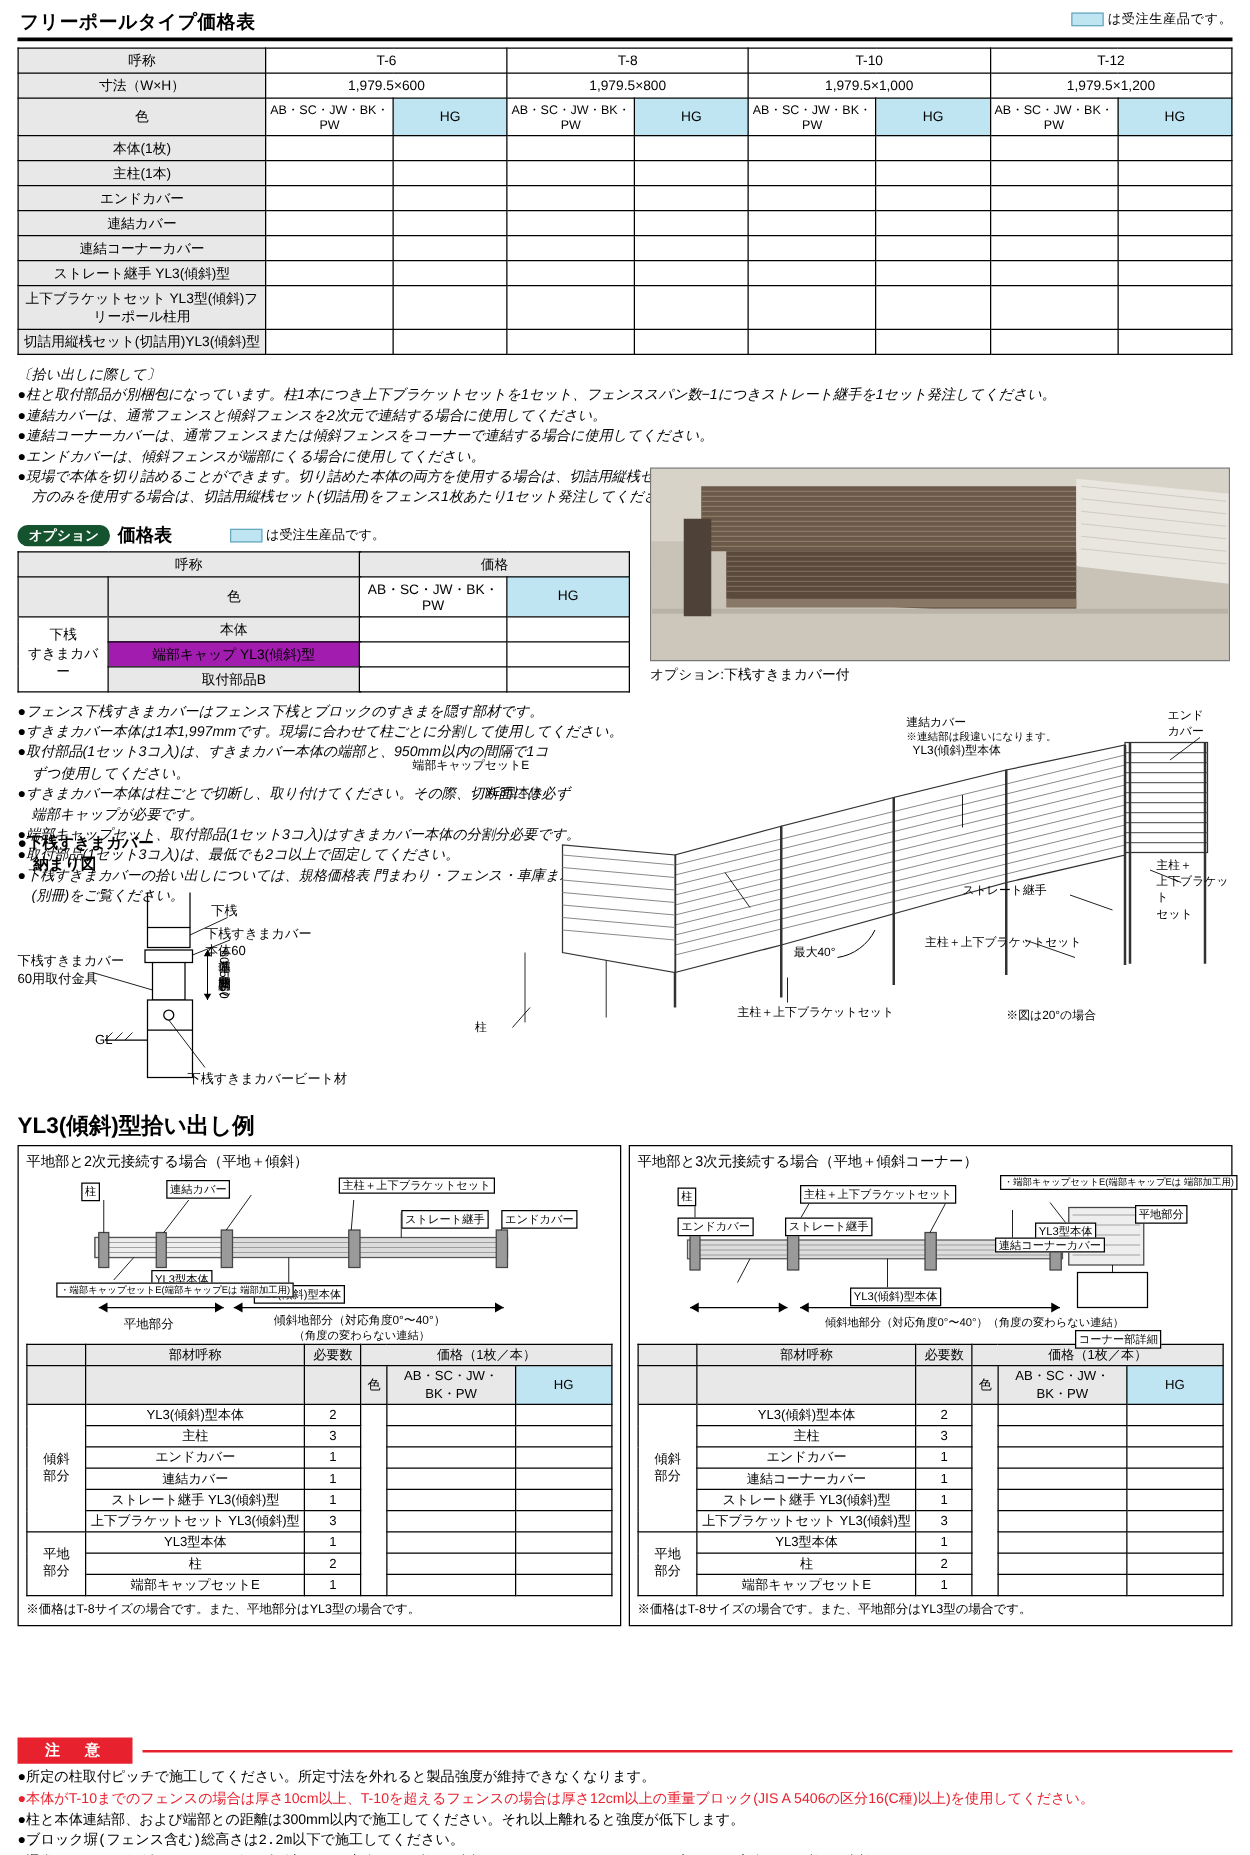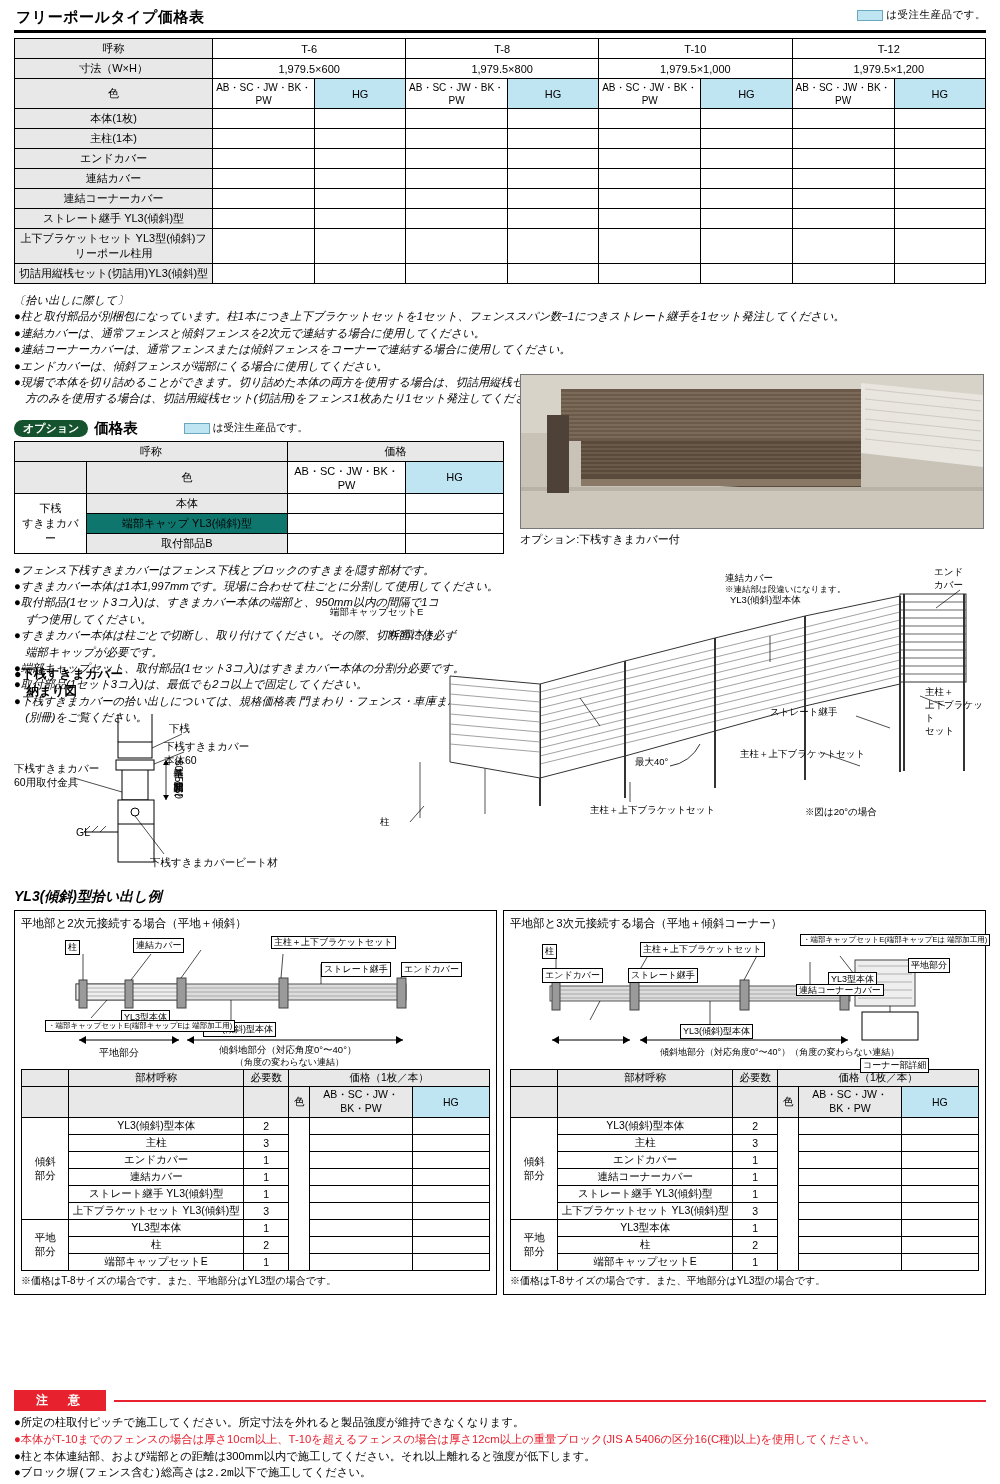--- a/index.html
+++ b/index.html
@@ -49,21 +49,21 @@
   
   .photo-wrap { position:absolute; left:520px; top:368px; width:464px; }
   .photo { width:464px; height:155px; border:1px solid #777; position:relative; overflow:hidden;
            background:linear-gradient(#cfc8bd,#bdb4a8); }
   .photo-cap { font-size:11px; margin-top:3px; }
 
   
   .draw { position:relative; }
 
   
-  .sec-title { font-size:14px; font-weight:bold; margin-top:10px;font-style:italic; }
+  .sec-title { font-size:18px; font-weight:bold; margin-top:10px; }
   .ex-box { border:1px solid #000; width:483px; padding:5px 6px 6px 6px; }
   .ex-title { font-size:11.5px; margin-bottom:3px; }
   .ex-fig { height:130px; border:0; position:relative; }
 
   .ex-tbl { width:100%; font-size:10.5px; margin-top:5px; }
   .ex-tbl th, .ex-tbl td { border:1px solid #000; text-align:center; padding:1px 2px; height:17px; }
   .ex-tbl th { background:#e8e8e8; font-weight:normal; }
   .ex-tbl .hg { background:#bfe4f2; }
   .ex-note { font-size:10px; margin-top:3px; }
 
@@ -244,21 +244,21 @@
     <tr>
       <td rowspan="3" style="background:#fff; line-height:1.35;">
         <span>下桟</span><br>
         <span>すきまカバー</span>
       </td>
       <td colspan="2" style="background:#e8e8e8;">本体</td>
       <td></td>
       <td></td>
     </tr>
     <tr>
-      <td colspan="2" style="background:#0f766e;">端部キャップ YL3(傾斜)型</td>
+      <td colspan="2" style="background:#a21caf;">端部キャップ YL3(傾斜)型</td>
       <td></td>
       <td></td>
     </tr>
     <tr>
       <td colspan="2" style="background:#e8e8e8;">取付部品B</td>
       <td></td>
       <td></td>
     </tr>
   </tbody>
     </table>

